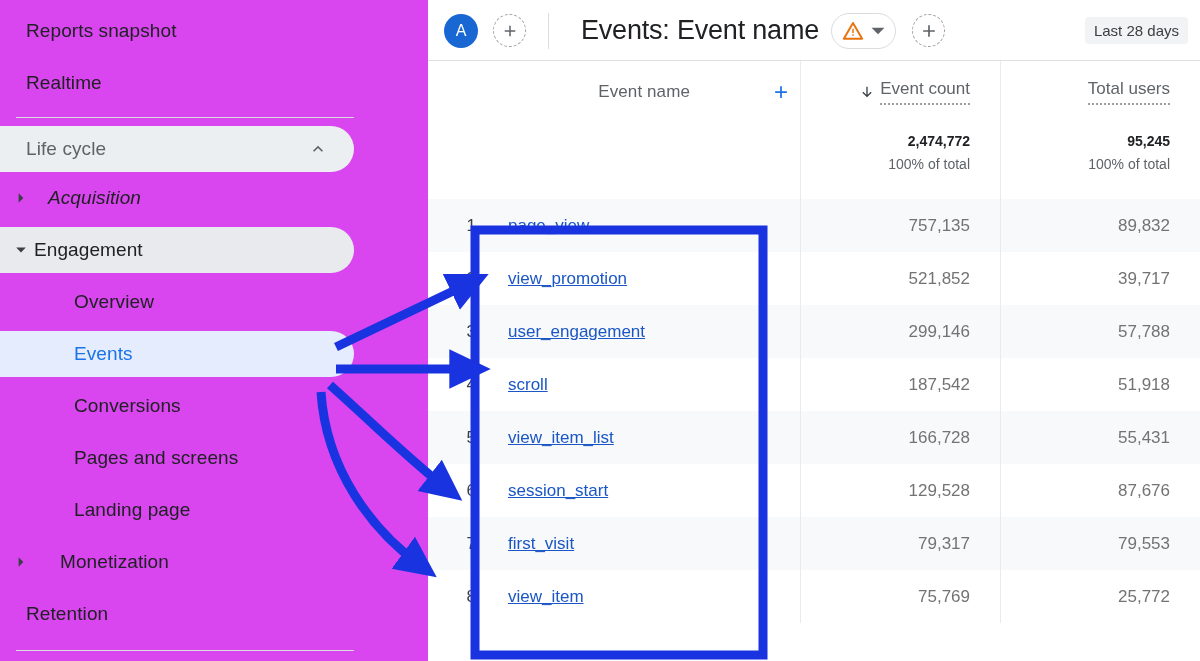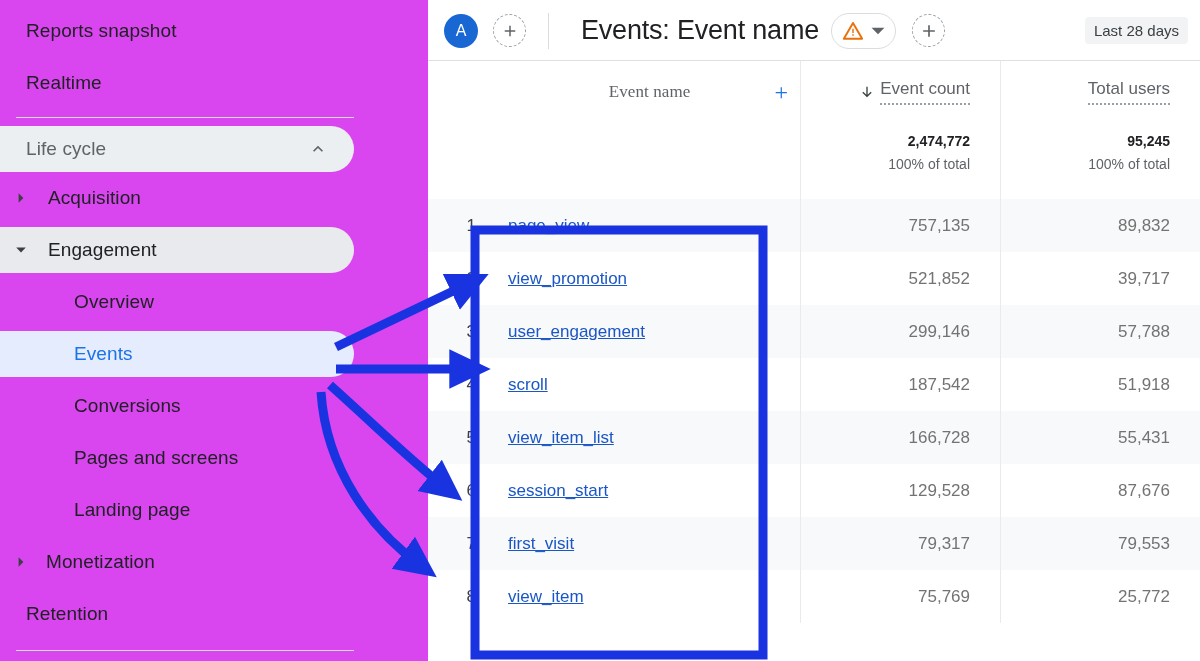--- a/index.html
+++ b/index.html
@@ -130,21 +130,20 @@
   .t-row { display: flex; align-items: center; }
   .c-name { width: 372px; flex: 0 0 372px; position: relative; }
   .c-num  { width: 200px; flex: 0 0 200px; text-align: right; padding-right: 30px; }
 
   .hdr {
     height: 62px;
   }
   .hdr .c-name {
     display: flex; align-items: center; justify-content: flex-end;
     padding-right: 0;
-    font-family: Liberation Serif, serif;
   }
   .hdr-name-text {
     font-size: 17px; color: #5f6368; letter-spacing: .1px;
   }
   .hdr-plus {
     color: #1a73e8; font-size: 24px; font-weight: 400;
     margin-left: 84px; margin-right: 12px; line-height: 1;
   }
   .hdr-metric {
     display: inline-flex; align-items: center; gap: 5px;
@@ -202,39 +201,39 @@
       <div class="section-pill">
         <span class="nav-label">Life cycle</span>
         <span class="chev-up">
           <svg width="20" height="20" viewBox="0 0 24 24">
               <path d="M7.4 15.4 12 10.8l4.6 4.6 1.4-1.4-6-6-6 6z" fill="#5f6368"></path>
             </svg>
         </span>
       </div>
     </div>
 
-    <div class="nav-row" style="height:52px;">
+    <div class="nav-row" style="height:52px;font-style:italic;">
       <div class="group-pill">
         <span class="caret">
           <svg width="12" height="12" viewBox="0 0 10 10">
               <path d="M3 1l4 4-4 4z" fill="#3c4043"></path>
             </svg>
         </span>
         <span class="nav-label" style="margin-left:14px;">Acquisition</span>
       </div>
     </div>
 
     <div class="nav-row" style="height:52px;">
       <div class="group-pill active-group">
         <span class="caret">
           <svg width="12" height="12" viewBox="0 0 10 10">
               <path d="M1 3h8l-4 4z" fill="#3c4043"></path>
             </svg>
         </span>
-        <span class="nav-label" style="margin-left:14px;">Engagement</span>
+        <span class="nav-label" style="margin-left:0;">Engagement</span>
       </div>
     </div>
 
     <div class="nav-row" style="height:52px;">
       <div class="item-pill">
         <span class="nav-label">Overview</span>
       </div>
     </div>
 
     <div class="nav-row" style="height:52px;">
@@ -261,21 +260,21 @@
       </div>
     </div>
 
     <div class="nav-row" style="height:52px;">
       <div class="group-pill">
         <span class="caret">
           <svg width="12" height="12" viewBox="0 0 10 10">
               <path d="M3 1l4 4-4 4z" fill="#3c4043"></path>
             </svg>
         </span>
-        <span class="nav-label" style="margin-left:12px;">Monetization</span>
+        <span class="nav-label" style="margin-left:26px;">Monetization</span>
       </div>
     </div>
 
     <div class="nav-row" style="height:52px;">
       <div class="group-pill" style="padding-left:26px;">
         <span class="nav-label">Retention</span>
       </div>
     </div>
 
     <div class="sidebar-divider" style="margin-top:10px;"></div>

